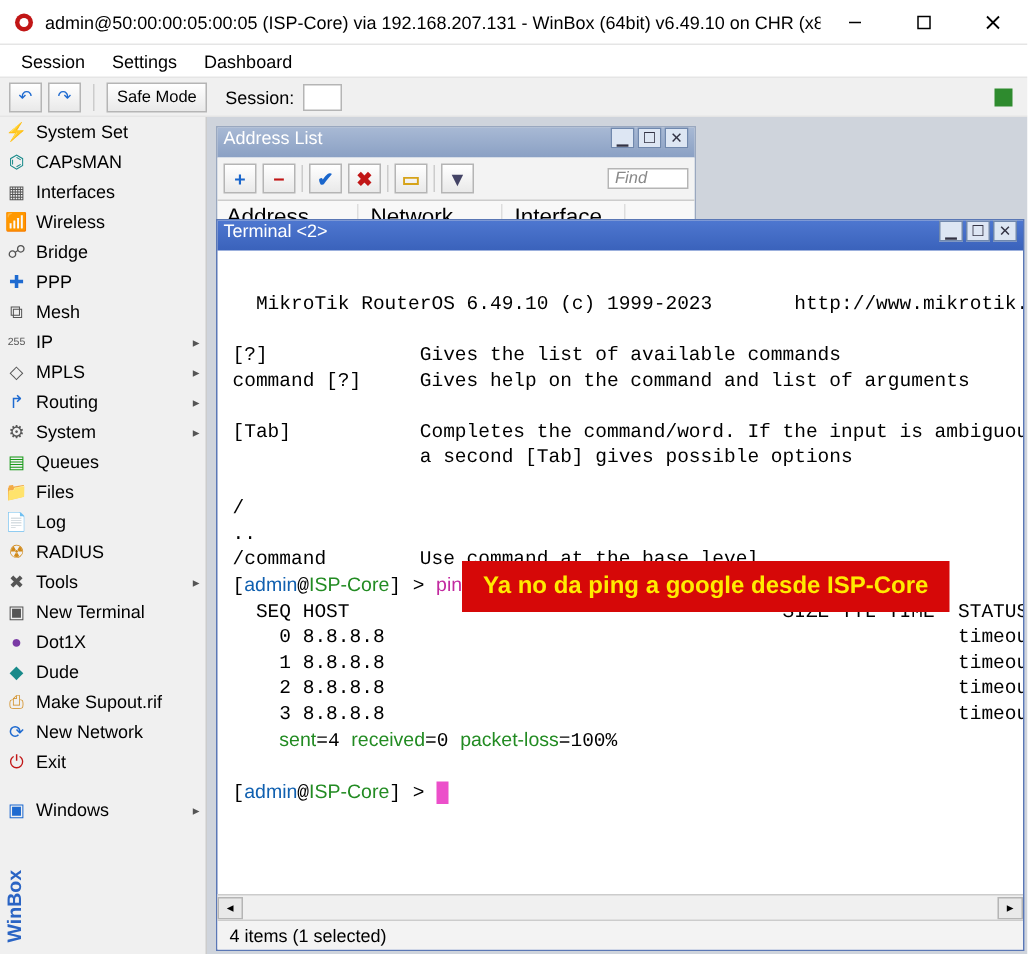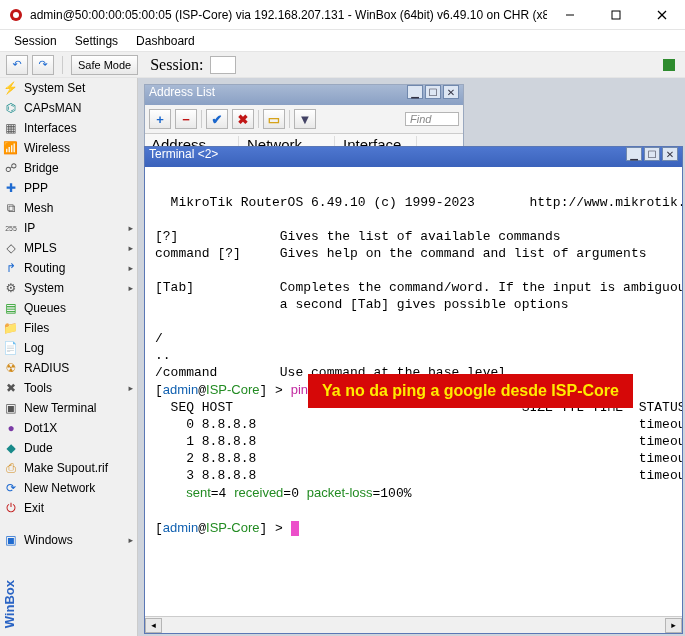--- a/index.html
+++ b/index.html
@@ -14,21 +14,21 @@
 
   
   .menubar { height: 22px; display: flex; align-items: center; padding-left: 6px; gap: 2px; border-bottom: 1px solid #e5e5e5; }
   .menubar .item { padding: 2px 8px; font-size: 12px; }
 
   
   .toolbar { height: 26px; display: flex; align-items: center; padding: 2px 6px; gap: 4px; border-bottom: 1px solid #e5e5e5; background: #f0f0f0; }
   .tb-btn { min-width: 22px; height: 20px; border: 1px solid #b5b5b5; background: linear-gradient(#fff,#e9e9e9); display: inline-flex; align-items: center; justify-content: center; font-size: 11px; }
   .tb-btn.safe { padding: 0 6px; text-align: center; }
   .tb-sep { width: 1px; height: 18px; background: #ccc; margin: 0 4px; }
-  .sess-label { font-size: 16px; margin-left: 8px; font-family: Liberation Serif, serif; }
+  .sess-label { font-size: 12px; margin-left: 8px; }
   .sess-combo { width: 26px; height: 18px; border: 1px solid #b5b5b5; background: #fff; margin-left: 2px; }
   .status-sq { width: 12px; height: 12px; background: #2e8b2e; margin-left: auto; margin-right: 4px; }
 
   
   .workspace { display: flex; height: calc(636px - 30px - 22px - 26px); }
 
   
   .sidebar { width: 138px; background: #f0f0f0; border-right: 1px solid #ccc; position: relative; }
   .side-scroll { overflow-y: auto; height: 100%; }
   .side-item { height: 20px; display: flex; align-items: center; padding: 0 4px; gap: 6px; font-size: 12px; white-space: nowrap; }
@@ -288,18 +288,21 @@
     3 8.8.8.8                                                 timeout
     <span class="tg">sent</span>=4 <span class="tg">received</span>=0 <span class="tg">packet-loss</span>=100%
 
 [<span class="tb">admin</span>@<span class="tg">ISP-Core</span>] &gt; <span class="cursor"></span>
 </div>
       <div class="term-hscroll">
         <div class="hbtn">◂</div>
         <div class="track"></div>
         <div class="hbtn">▸</div>
       </div>
+      <div class="term-status">
+        <span>4 items (1 selected)</span>
+      </div>
     </div>
 
     <div class="callout">Ya no da ping a google desde ISP-Core</div>
 
   </div>
 </div>
 
 </body></html>

